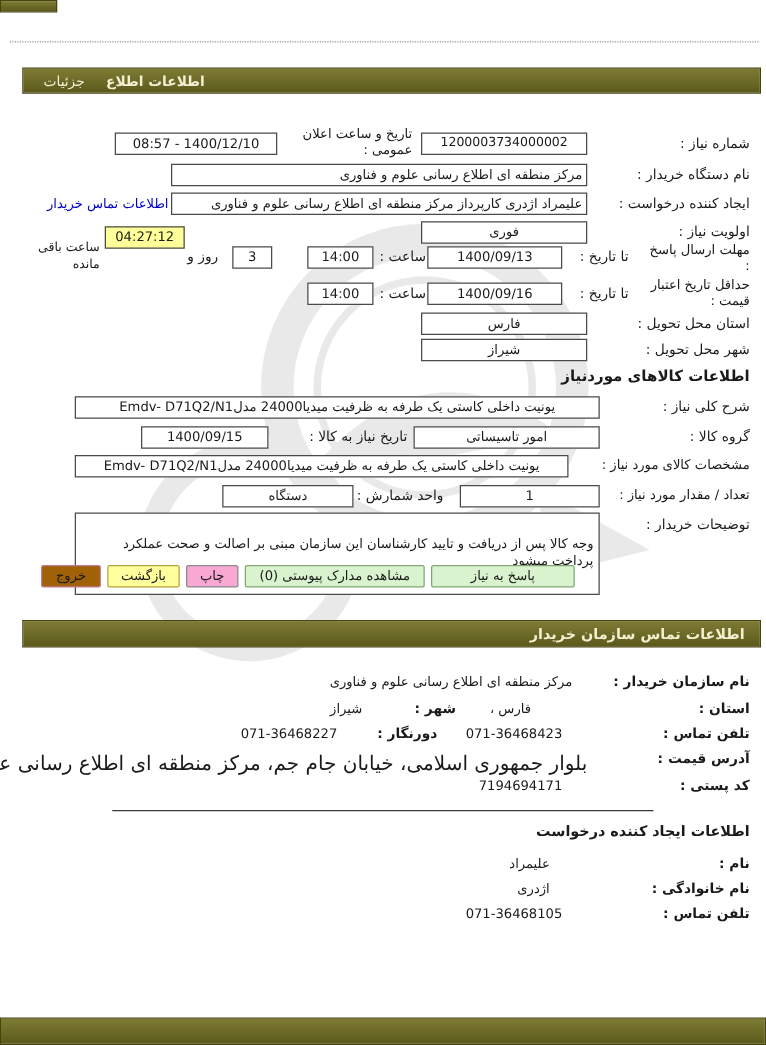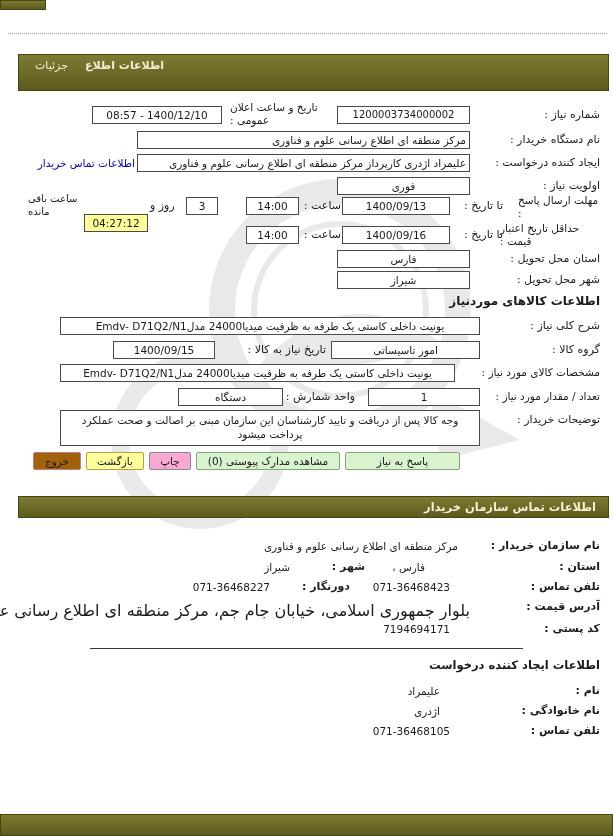--- a/index.html
+++ b/index.html
@@ -2,28 +2,28 @@
 <html lang="fa" dir="rtl"><head>
 <meta charset="utf-8">
 <style>
   html,body{margin:0;padding:0}
   body{
     width:613px;height:836px;position:relative;overflow:hidden;background:#ffffff;
     font-family:"DejaVu Sans","Liberation Sans",sans-serif;font-size:11px;color:#1a1a1a;direction:rtl;
   }
   .abs{position:absolute}
   .lbl{white-space:nowrap;font-size:11px}
-  .lbl.wrap{white-space:normal;line-height:13px;text-align:left;font-size:10.5px}
+  .lbl.wrap{white-space:normal;line-height:13px;text-align:right;font-size:10.5px}
   .box{
     border:1px solid #4a4a4a;background:#fff;height:16px;line-height:16px;
     padding:0 3px;font-size:10.5px;white-space:nowrap;overflow:hidden;
   }
   .boxmulti{
-    border:1px solid #4a4a4a;background:#fff;padding:2px 4px;font-size:10.5px;
-    line-height:14px;text-align:center;height:30px;overflow:hidden;white-space:normal;
+    border:1px solid #4a4a4a;background:#fff;padding:17px 4px;font-size:10.5px;
+    line-height:14px;text-align:right;height:30px;overflow:hidden;white-space:normal;
   }
   .center{text-align:center}
   .ltr{direction:ltr}
   .bar{
     background:linear-gradient(#7d7b33,#5c5a1c);border:1px solid #46440f;color:#f2ecca;
     box-sizing:border-box;
   }
   .bar .tab{position:absolute;top:4px;font-size:11px;color:#f5efd2;cursor:pointer;white-space:nowrap}
   .btn{
     position:absolute;height:18px;line-height:16px;border:1px solid #6a6a6a;text-align:center;
@@ -48,21 +48,21 @@
 <div class="abs dotted" style="left:8px;right:6px;top:33px;height:0"></div>
 
 <svg class="abs" style="left:100px;top:140px;width:420px;height:400px;opacity:.12;pointer-events:none" viewBox="0 0 420 400">
   <circle cx="240" cy="170" r="118" fill="none" stroke="#555" stroke-width="26"></circle>
   <circle cx="240" cy="170" r="86" fill="none" stroke="#555" stroke-width="6"></circle>
   <path d="M150 235 Q 240 130 345 205 Q 255 232 150 235 Z" fill="#555"></path>
   <circle cx="100" cy="300" r="80" fill="none" stroke="#555" stroke-width="18"></circle>
   <path d="M330 250 L 420 300 L 340 320 Z" fill="#555"></path>
 </svg>
 
-<div class="abs bar" style="left:18px;right:4px;top:54px;height:37px">
+<div class="abs bar" style="left:18px;right:4px;top:54px;height:21px">
   <span class="tab" style="left:16px">جزئیات</span>
   <span class="tab" style="left:66px;font-weight:bold">اطلاعات اطلاع</span>
 </div>
 
 <span class="abs lbl" style="right:13px;top:108px">شماره نیاز :</span>
 <div class="abs box ltr center" style="right:143px;top:106px;width:125px;font-size:10px">1200003734000002</div>
 <span class="abs lbl wrap" style="right:283px;top:101px;width:100px">تاریخ و ساعت اعلان عمومی :</span>
 <div class="abs box center" style="right:391px;top:106px;width:122px">1400/12/10 - 08:57</div>
 
 <span class="abs lbl" style="right:13px;top:133px">نام دستگاه خریدار :</span>
@@ -75,21 +75,21 @@
 <span class="abs lbl" style="right:13px;top:179px">اولویت نیاز :</span>
 <div class="abs box center" style="right:143px;top:177px;width:125px">فوری</div>
 
 <span class="abs lbl wrap" style="right:13px;top:194px;width:82px">مهلت ارسال پاسخ :</span>
 <span class="abs lbl" style="right:110px;top:199px">تا تاریخ :</span>
 <div class="abs box ltr center" style="right:163px;top:197px;width:100px">1400/09/13</div>
 <span class="abs lbl" style="right:272px;top:199px">ساعت :</span>
 <div class="abs box ltr center" style="right:314px;top:197px;width:45px">14:00</div>
 <div class="abs box center" style="left:186px;top:197px;width:24px">3</div>
 <span class="abs lbl" style="left:150px;top:199px">روز و</span>
-<div class="abs hl ltr" style="left:84px;top:214px;width:62px">04:27:12</div>
+<div class="abs hl ltr" style="left:84px;top:181px;width:62px">04:27:12</div>
 <span class="abs lbl wrap" style="left:28px;top:192px;width:52px;font-size:10px">ساعت باقی مانده</span>
 
 <span class="abs lbl wrap" style="right:13px;top:222px;width:100px">حداقل تاریخ اعتبار قیمت :</span>
 <span class="abs lbl" style="right:110px;top:228px">تا تاریخ :</span>
 <div class="abs box ltr center" style="right:163px;top:226px;width:100px">1400/09/16</div>
 <span class="abs lbl" style="right:272px;top:228px">ساعت :</span>
 <div class="abs box ltr center" style="right:314px;top:226px;width:45px">14:00</div>
 
 <span class="abs lbl" style="right:13px;top:252px">استان محل تحویل :</span>
 <div class="abs box center" style="right:143px;top:250px;width:125px">فارس</div>

